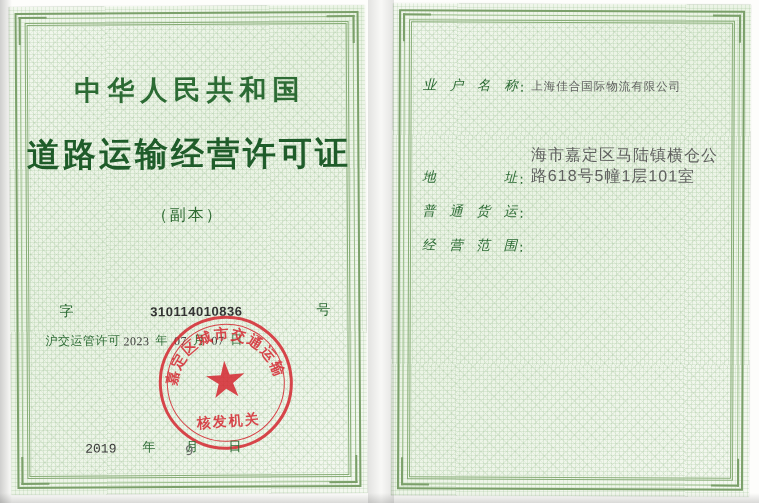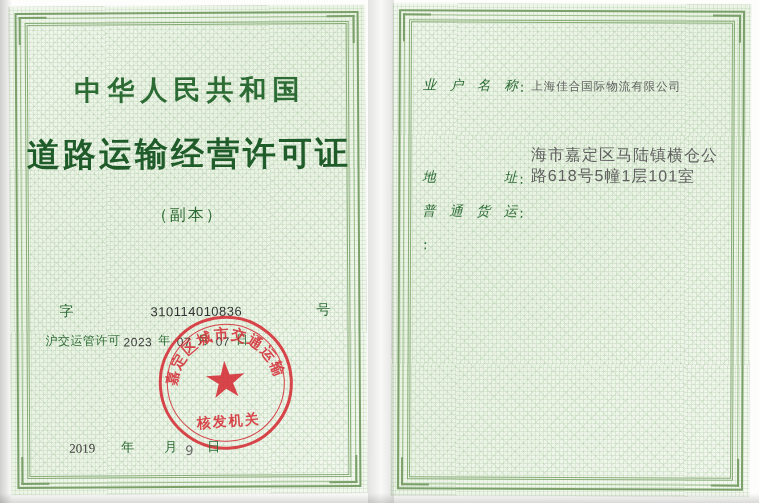--- a/index.html
+++ b/index.html
@@ -120,35 +120,36 @@
   .lic-line .prefix { white-space: nowrap; }
   .lic-line .zi { margin: 0 14px 0 14px; }
   .lic-number {
     flex: 1;
     text-align: center;
     font-family: "Liberation Sans", sans-serif;
     font-size: 13px;
     color: #333;
     letter-spacing: 0.5px;
     padding-bottom: 1px;
+    font-weight: bold;
   }
   .lic-line .hao { margin-left: 12px; }
 
   .valid-line {
     margin-top: 12px;
     width: 286px;
     display: flex;
     align-items: flex-end;
     font-family: "DejaVu Sans", sans-serif;
     font-size: 12px;
     color: #2c6b34;
     letter-spacing: 0.5px;
   }
   .valid-line .v-val {
-    font-family: Liberation Sans, sans-serif;
+    font-family: Liberation Serif, serif;
     color: #3a3a3a;
     margin: 0 3px;
   }
   .valid-line .v-unit { margin: 0 3px; }
 
   
   .seal {
     position: absolute;
     left: 148px;
     top: 310px;
@@ -205,23 +206,24 @@
     left: 58px;
     bottom: 38px;
     width: 250px;
     display: flex;
     align-items: flex-end;
     font-family: "DejaVu Sans", sans-serif;
     font-size: 13px;
     color: #2c6b34;
   }
   .date-line .d-year {
-    font-family: Liberation Serif, serif;
+    font-family: Liberation Mono, monospace;
     color: #3a3a3a;
     margin-right: 26px;
+    margin-left: 16px;
   }
   .date-line .d-unit { margin-right: 30px; }
   .date-line .d-unit.last { margin-right: 0; }
   .date-line .d-hand {
     position: absolute;
     left: 116px;
     bottom: -2px;
     color: #6b6b6b;
     font-size: 13px;
   }
@@ -378,20 +380,21 @@
         <span class="field-colon">:</span>
         <span class="field-value two-line">海市嘉定区马陆镇横仓公路618号5幢1层101室</span>
       </div>
 
       <div class="field-row">
         <span class="field-label">普通货运</span>
         <span class="field-colon">:</span>
       </div>
 
       <div class="field-row">
+        <span class="field-label">经营范围</span>
         <span class="field-colon">:</span>
       </div>
 
     </div>
   </div>
 
   <div class="scan-shadow-left"></div>
   <div class="scan-shadow-mid"></div>
   <div class="scan-shadow-bottom"></div>
 

